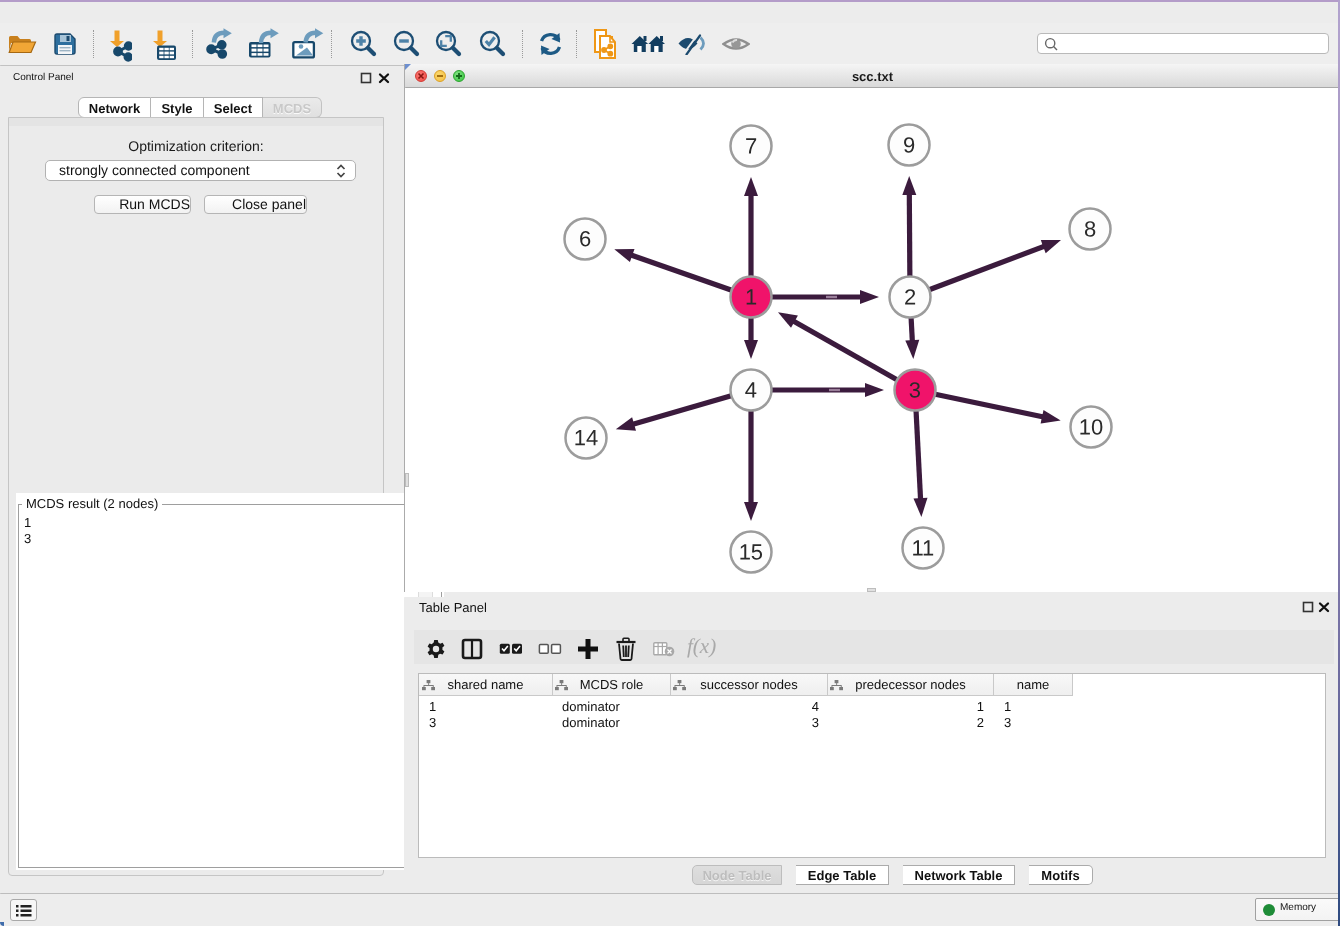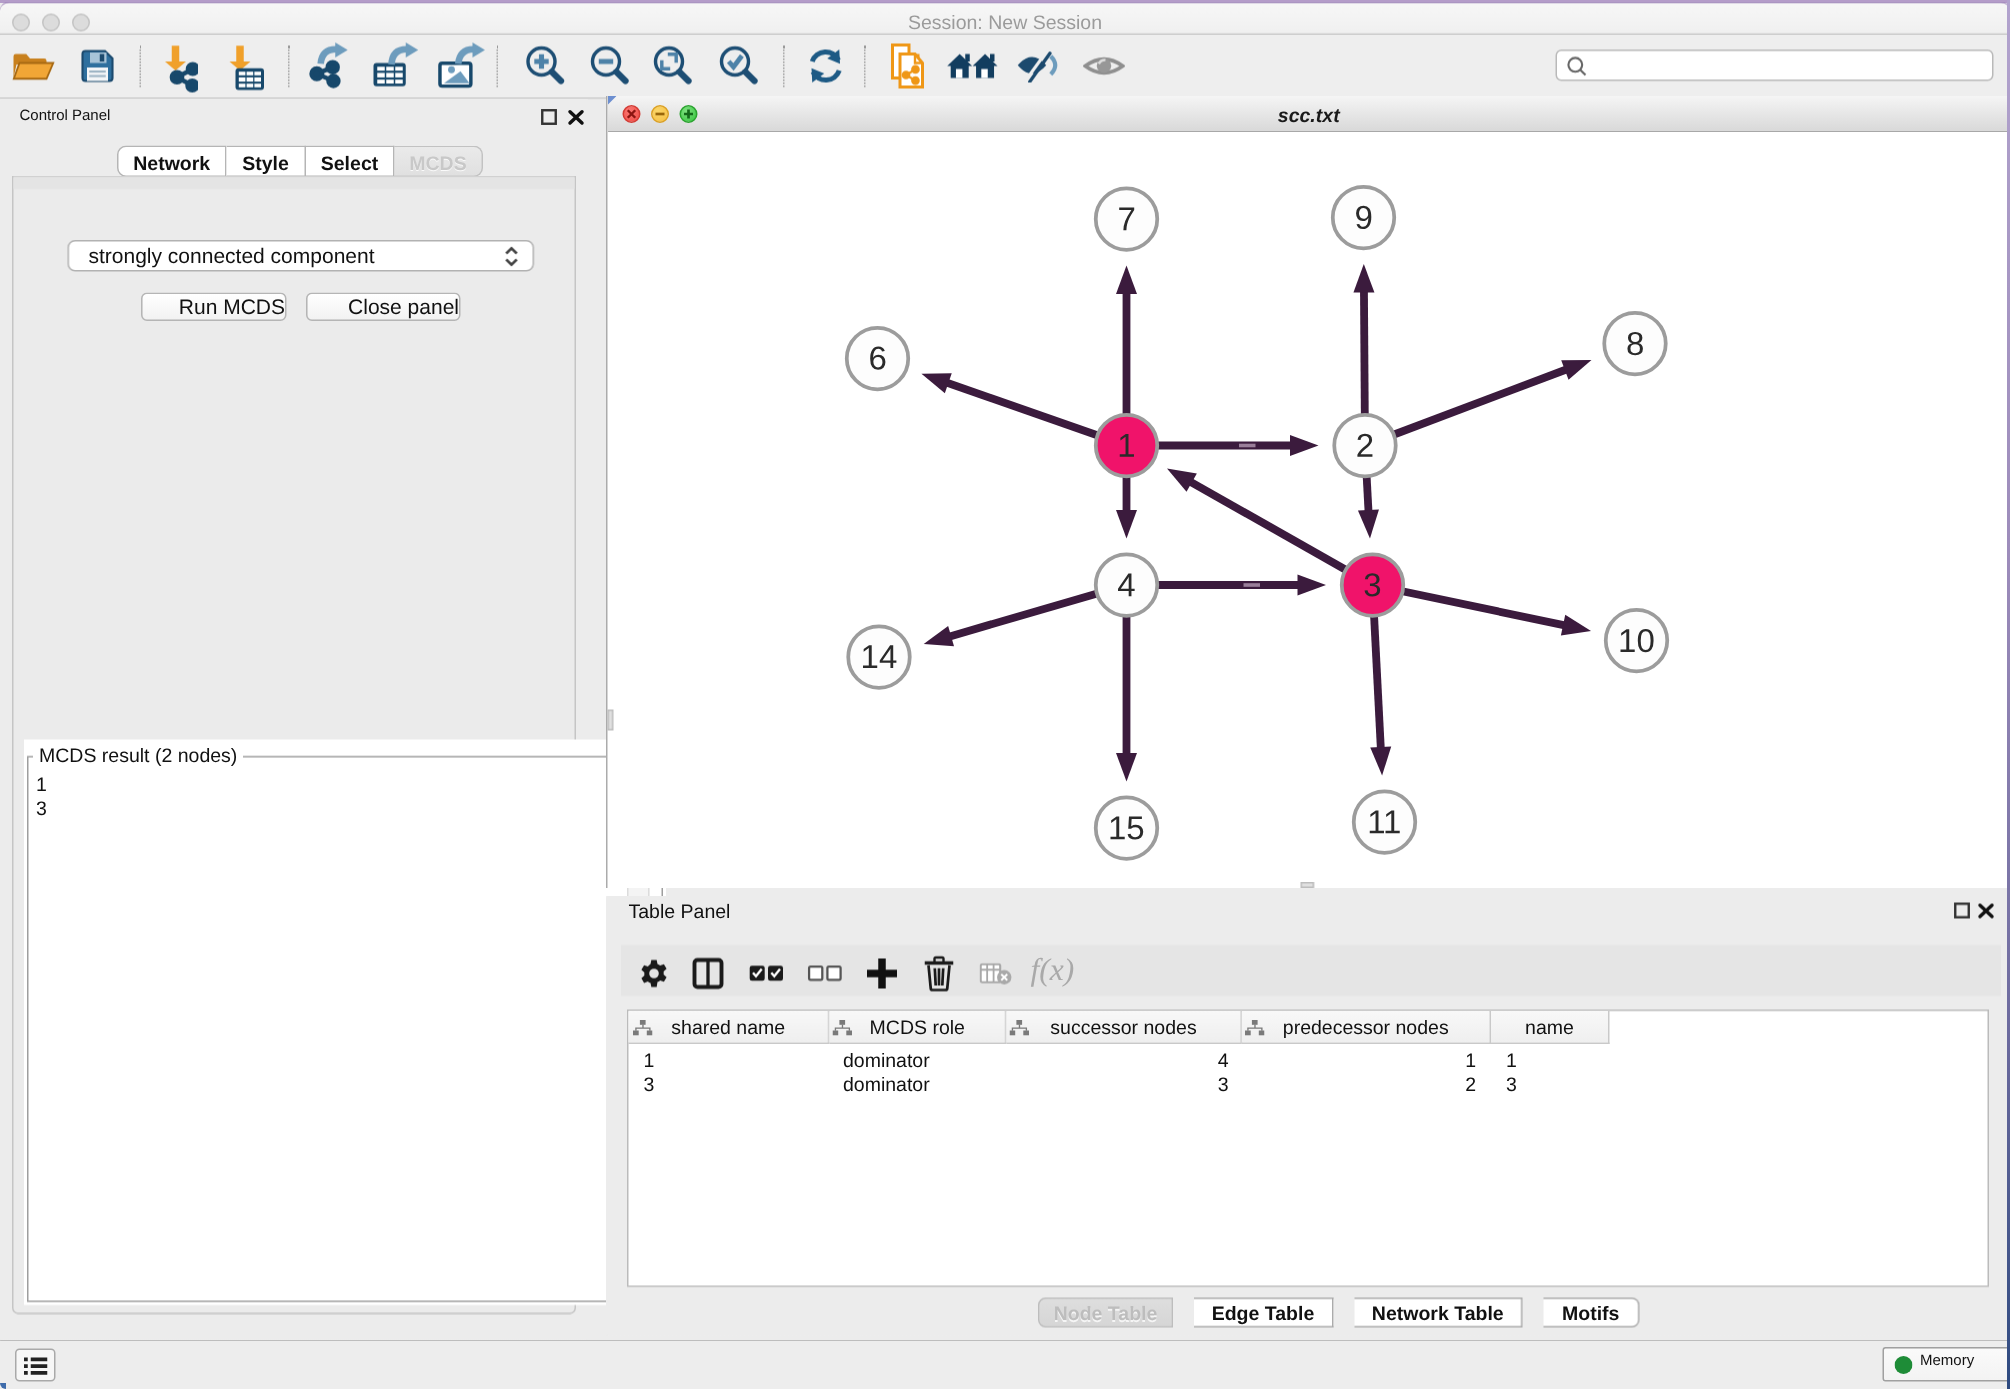--- a/index.html
+++ b/index.html
@@ -27,47 +27,41 @@
 #combo{position:absolute;left:36px;top:42px;width:311px;height:21px;background:#fff;border:1px solid #b2b2b2;border-radius:5px;box-sizing:border-box;font-size:14px;color:#111;line-height:19px;padding-left:13px;}
 .btn{position:absolute;top:77px;height:19px;background:linear-gradient(#ffffff,#f2f2f2);border:1px solid #b5b5b5;border-radius:4px;box-sizing:border-box;font-size:14px;color:#111;text-align:right;line-height:17px;}
 
 #mcdspanel{position:absolute;left:7px;top:375px;width:428px;height:377px;background:#fff;}
 #mcdsbox{position:absolute;left:2px;top:11px;right:2px;bottom:2px;border:1px solid #9e9e9e;}
 #mcdslegend{position:absolute;left:3px;top:-9px;background:#fff;padding:0 4px;font-size:13px;color:#111;}
 #mcdsscroll{position:absolute;right:8px;top:1px;bottom:1px;width:13px;background:#f4f4f4;border-left:1px solid #dcdcdc;border-right:1px solid #dcdcdc;}
 
 #netwin{left:404px;top:64px;width:936px;height:528px;background:#fff;border-left:1px solid #ababab;box-sizing:border-box;}
 #nettitle{transform:translateZ(0);border-radius:0.8px;position:absolute;left:0;top:0;width:100%;height:24px;background:linear-gradient(#f5f5f5,#d9d9d9);border-bottom:1px solid #a8a8a8;box-sizing:border-box;}
-#nettext{position:absolute;left:0;right:0;top:5px;text-align:center;font-size:13px;font-weight:bold;color:#1a1a1a;font-style:italic;}
+#nettext{position:absolute;left:0;right:0;top:5px;text-align:center;font-size:13px;font-weight:bold;color:#1a1a1a;}
 .mac{position:absolute;top:6px;width:12px;height:12px;border-radius:50%;box-sizing:border-box;}
 
 #tablepanel{transform:translateZ(0);border-radius:0.8px;left:404px;top:597px;width:936px;height:293px;background:linear-gradient(#ececec,#ececec);}
 #tp-title{position:absolute;left:15px;top:3px;font-size:13px;color:#111;}
 #tbtoolbar{position:absolute;left:0px;top:36px;height:30px;display:flex;align-items:center;}
 #thetable{position:absolute;left:14px;top:76px;width:908px;height:185px;background:#fff;border:1px solid #bbbbbb;box-sizing:border-box;}
 .th{position:absolute;top:0;height:22px;background:linear-gradient(#f8f8f8,#efefef);border-right:1px solid #c9c9c9;border-bottom:1px solid #c9c9c9;box-sizing:border-box;font-size:13px;color:#111;text-align:center;line-height:22px;}
 .td{position:absolute;font-size:13px;color:#111;height:16px;line-height:16px;}
 .btab{height:20px;line-height:20px;text-align:center;font-size:13px;font-weight:bold;color:#111;background:#fff;border:1px solid #ababab;border-left:none;box-sizing:border-box;}
 
 #statusbar{transform:translateZ(0);border-radius:0.8px;left:0;top:893px;width:1340px;height:33px;background:linear-gradient(#ededed,#ededed);border-top:1px solid #bdbdbd;box-sizing:border-box;}
 #memorybtn{position:absolute;left:1255px;top:4px;width:91px;height:23px;background:linear-gradient(#fafafa,#f3f3f3);border:1px solid #a0a0a0;border-radius:2px;box-sizing:border-box;font-size:10px;font-weight:normal;color:#111;}
 #listbtn{position:absolute;left:10px;top:5px;width:27px;height:22px;background:#f7f7f7;border:1px solid #a9a9a9;border-radius:3px;box-sizing:border-box;}
 .ctl-ic{position:absolute;top:6px;}
 .tab,.btab,.th,.td,.btn,#optlabel,#combo,#mcdslegend,#tp-title,#wtitle{transform:translateZ(0);}
 .gs2{display:inline-block;transform:translateZ(0);}
 </style></head>
 <body>
 <div id="root">
   <div class="abs" style="left:0;top:2px;width:1340px;height:924px;background:#ececec;"></div>
-  <div id="titlebar" class="abs">
-    <div class="tl" style="left:8px;"></div>
-    <div class="tl" style="left:28px;"></div>
-    <div class="tl" style="left:48px;"></div>
-    <div id="wtitle">Session: New Session</div>
-  </div>
   <div id="toolbar" class="abs">
     <div class="tsep" style="left:93px;"></div>
     <div class="tsep" style="left:192px;"></div>
     <div class="tsep" style="left:331px;"></div>
     <div class="tsep" style="left:522px;"></div>
     <div class="tsep" style="left:576px;"></div>
     <div class="ticon" style="left:7px;width:30px;">
       <svg width="30" height="26" viewBox="0 0 30 26">
         <path d="M2 21 V6.5 Q2 5 3.5 5 H10.5 L13 8 H22.5 Q24 8 24 9.5 V12 H4" fill="#c8801d"></path>
         <path d="M6 11 H28.5 L24 21.5 H2.2 Z" fill="#f1a636" stroke="#a66812" stroke-width="1.2"></path>
@@ -249,20 +243,21 @@
         <path d="M2 2.5 L10 10 M10 2.5 L2 10" stroke="#111" stroke-width="2.3" stroke-linecap="round"></path>
       </svg>
     <div class="tabrow" style="left:78px;top:31px;">
       <div class="tab first" style="width:73px;">Network</div>
       <div class="tab" style="width:53px;">Style</div>
       <div class="tab" style="width:59px;">Select</div>
       <div class="tab sel" style="width:59px;">MCDS</div>
     </div>
     <div id="tabpanel">
         <div style="position:absolute;left:0;top:0;width:100%;height:8px;background:#e4e4e4;"></div>
+      <div id="optlabel">Optimization criterion:</div>
       <div id="combo"><span class="gs2">strongly connected component</span>
         <svg style="position:absolute;right:9px;top:3px;" width="10" height="14">
             <path d="M1.5 5 L5 1.5 L8.5 5" fill="none" stroke="#444" stroke-width="1.7"></path>
             <path d="M1.5 9 L5 12.5 L8.5 9" fill="none" stroke="#444" stroke-width="1.7"></path>
           </svg>
       </div>
       <div class="btn" style="left:85px;width:97px;">Run MCDS</div>
       <div class="btn" style="left:195px;width:103px;">Close panel</div>
       <div id="mcdspanel">
         <div id="mcdsbox">

